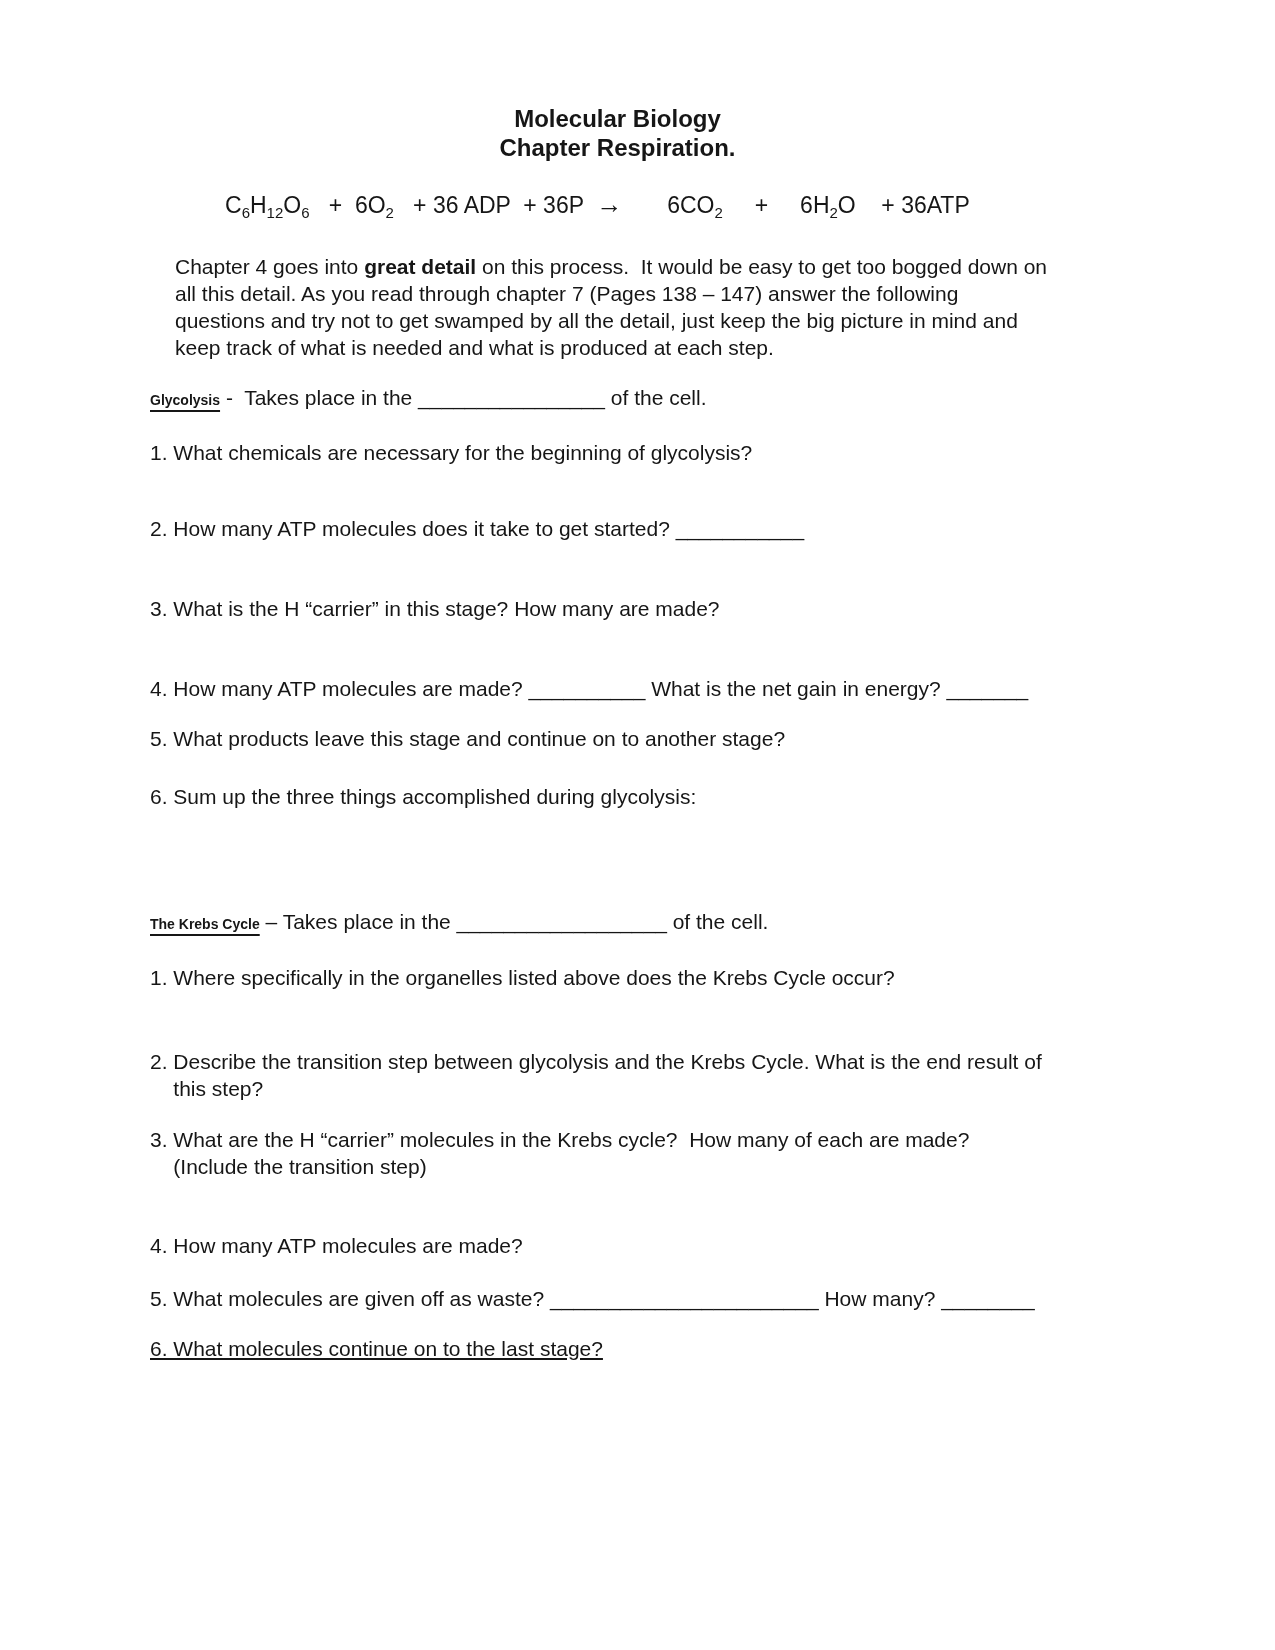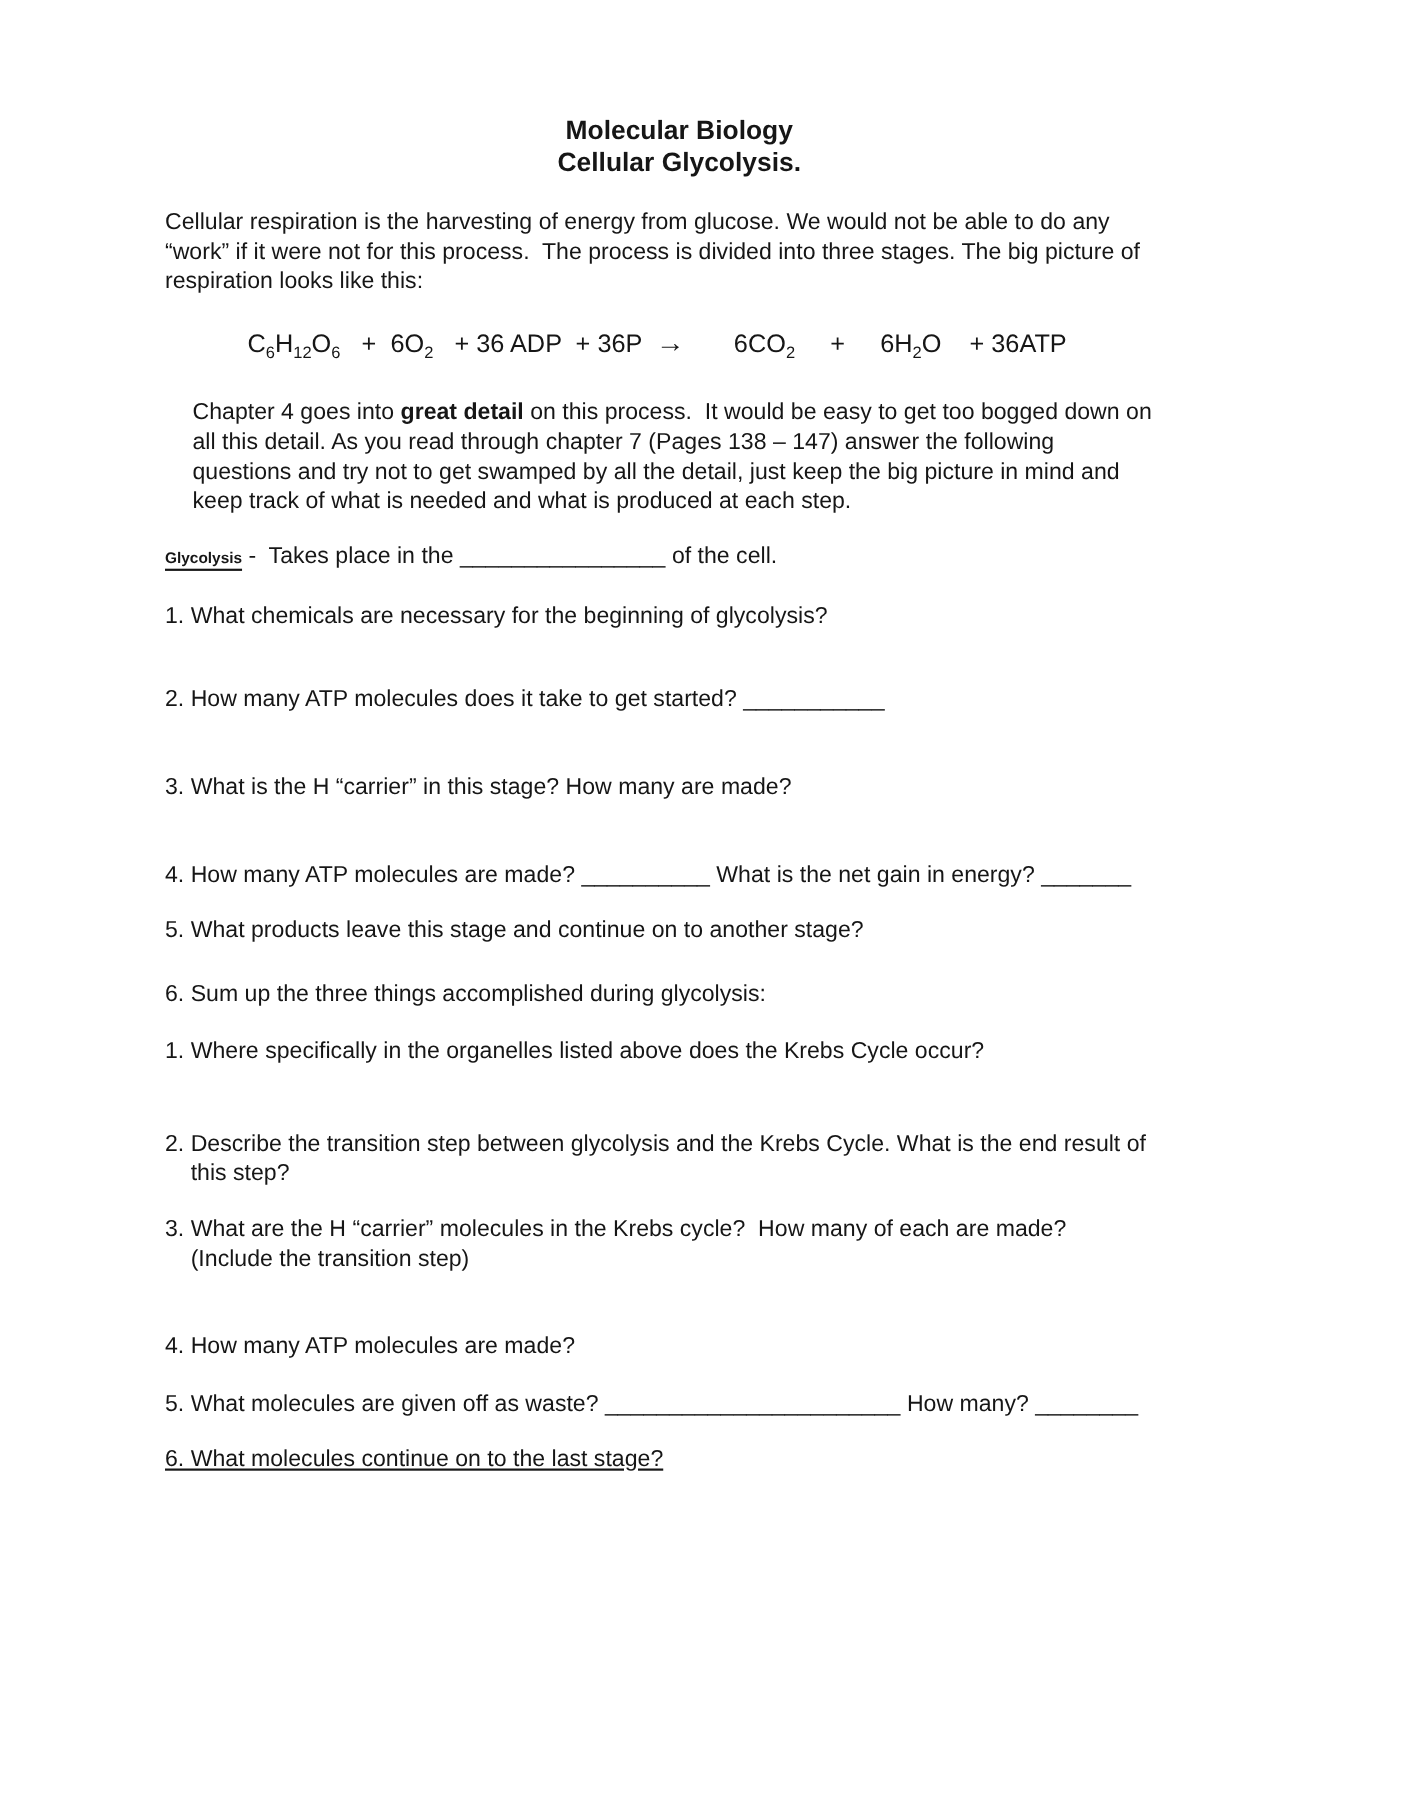--- a/index.html
+++ b/index.html
@@ -71,43 +71,41 @@
   .k5 { margin-top: 26px; }
   .k6 { margin-top: 23px; text-decoration: underline; }
 </style>
 </head>
 <body>
 
 <div class="page">
 
   <header class="doc-title">
     <div>Molecular Biology</div>
-    <div>Cellular Glycolysis.</div>
+    <div>Chapter Respiration.</div>
   </header>
 
-  <p class="intro pre">Cellular respiration is the harvesting of energy from glucose. We would not be able to do any
-“work” if it were not for this process.  The process is divided into three stages. The big picture of
-respiration looks like this:</p>
 
   <div class="equation"><span>C</span><span class="seg-sub">6</span><span>H</span><span class="seg-sub">12</span><span>O</span><span class="seg-sub">6</span><span>   +  6O</span><span class="seg-sub">2</span><span>   + 36 ADP  + 36P  </span><span class="seg-arrow">→</span><span>       6CO</span><span class="seg-sub">2</span><span>     +     6H</span><span class="seg-sub">2</span><span>O</span><span>    + 36ATP</span></div>
 
   <p class="chapter pre"><span>Chapter 4 goes into </span><b>great detail</b><span> on this process.  It would be easy to get too bogged down on
 all this detail. As you read through chapter 7 (Pages 138 – 147) answer the following
 questions and try not to get swamped by all the detail, just keep the big picture in mind and
 keep track of what is needed and what is produced at each step.</span></p>
 
   <h2 class="sec-heading h-glyco"><span class="term">Glycolysis</span><span> -  Takes place in the ________________ of the cell.</span></h2>
 
   <p class="q g1">1. What chemicals are necessary for the beginning of glycolysis?</p>
   <p class="q g2">2. How many ATP molecules does it take to get started? ___________</p>
   <p class="q g3">3. What is the H “carrier” in this stage? How many are made?</p>
   <p class="q g4">4. How many ATP molecules are made? __________ What is the net gain in energy? _______</p>
   <p class="q g5">5. What products leave this stage and continue on to another stage?</p>
   <p class="q g6">6. Sum up the three things accomplished during glycolysis:</p>
 
+  <h2 class="sec-heading h-krebs"><span class="term">The Krebs Cycle</span><span> – Takes place in the __________________ of the cell.</span></h2>
 
   <p class="q k1">1. Where specifically in the organelles listed above does the Krebs Cycle occur?</p>
   <p class="q k2">2. Describe the transition step between glycolysis and the Krebs Cycle. What is the end result of
     this step?</p>
   <p class="q k3">3. What are the H “carrier” molecules in the Krebs cycle?  How many of each are made?
     (Include the transition step)</p>
   <p class="q k4">4. How many ATP molecules are made?</p>
   <p class="q k5">5. What molecules are given off as waste? _______________________ How many? ________</p>
   <p class="q k6">6. What molecules continue on to the last stage?</p>
 

